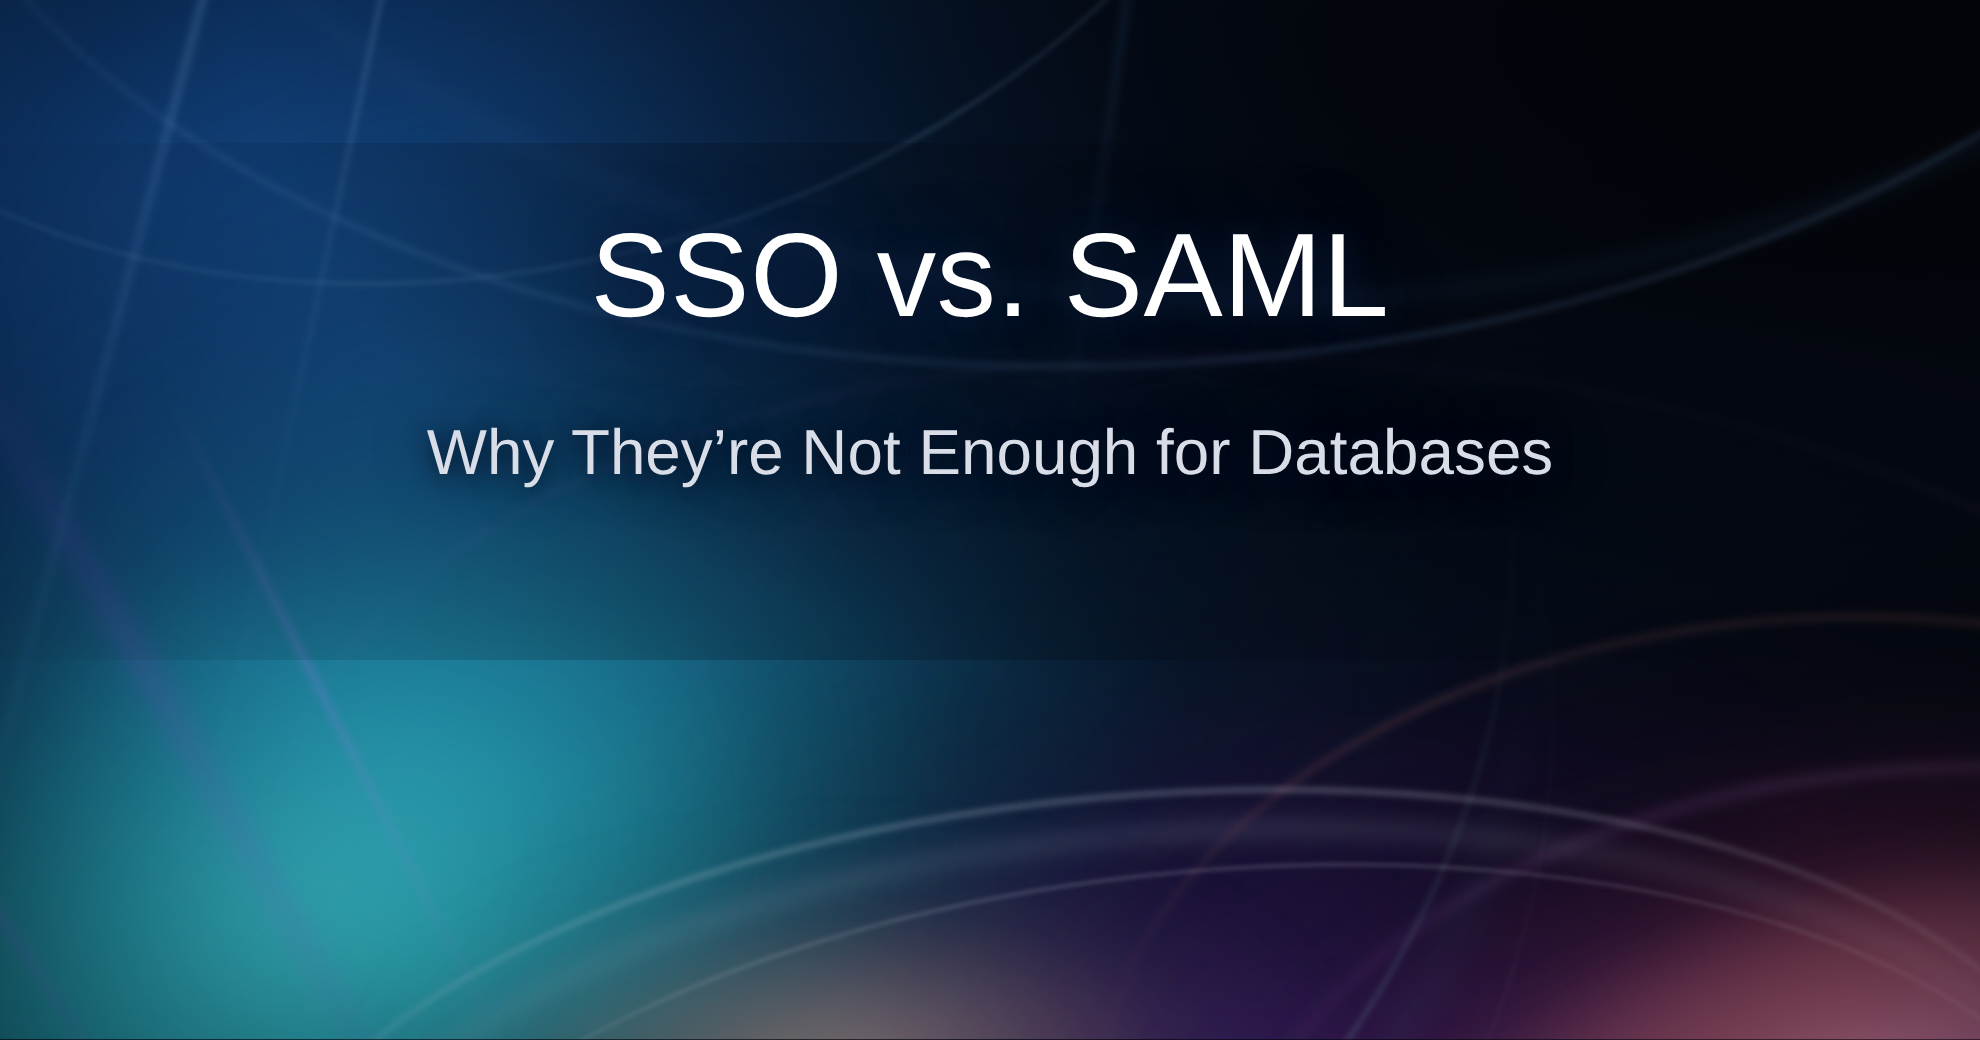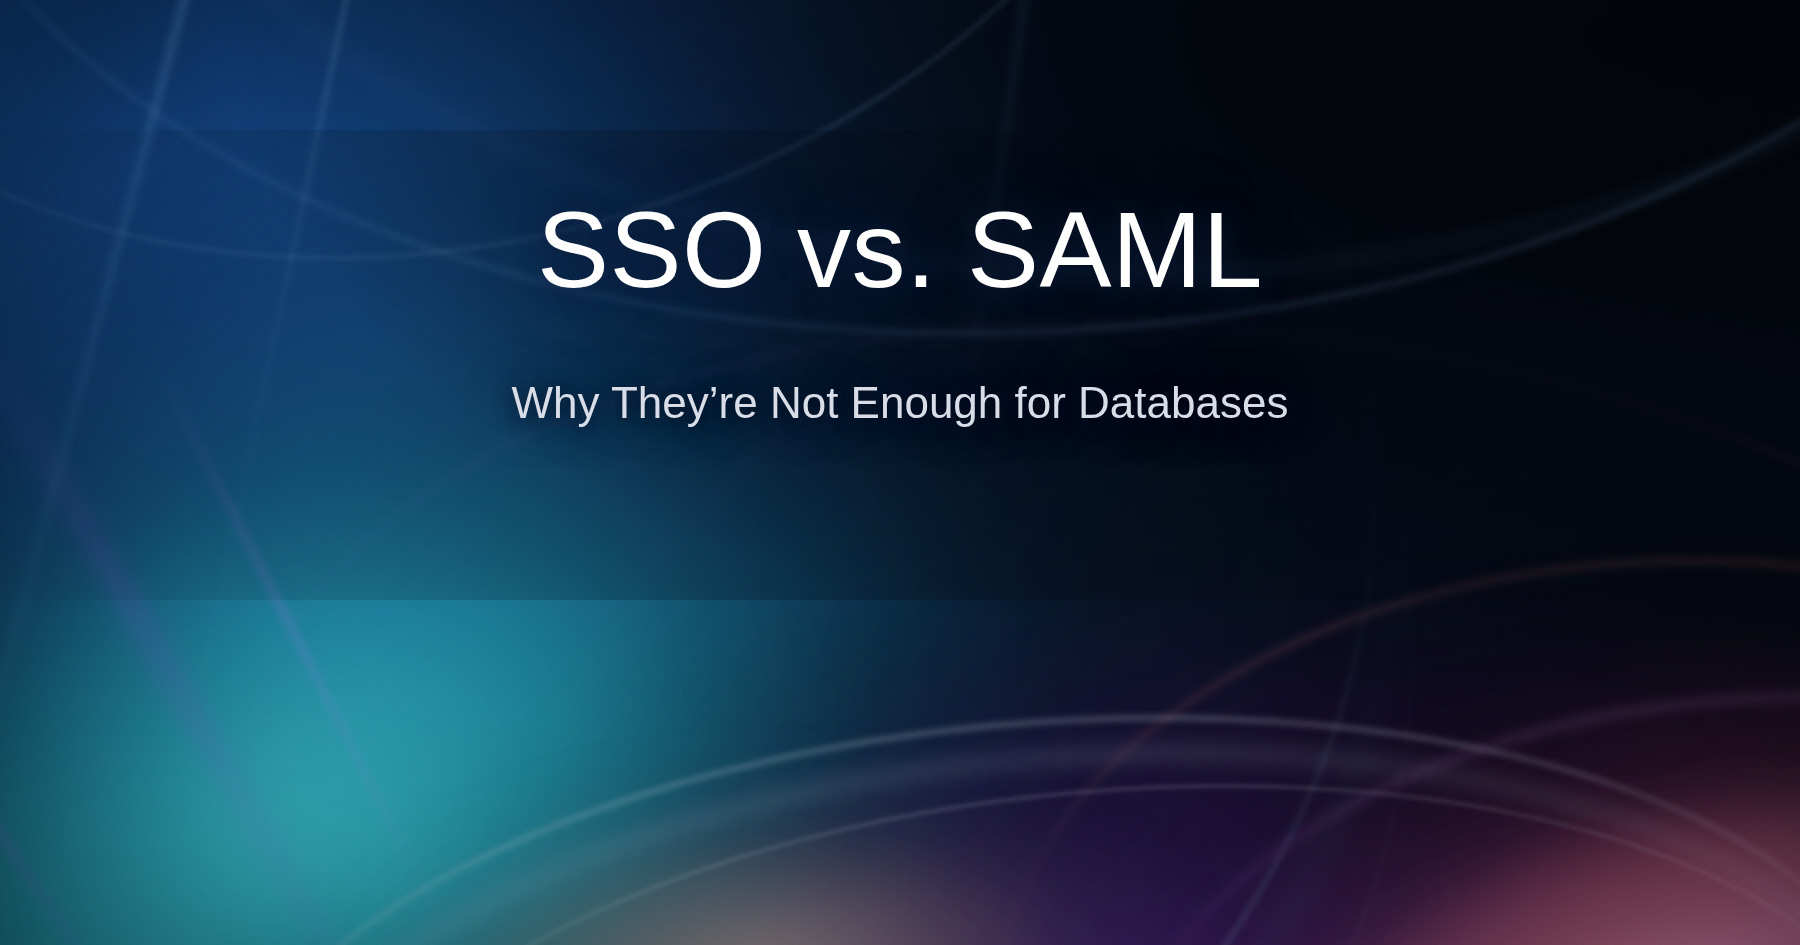--- a/index.html
+++ b/index.html
@@ -330,21 +330,21 @@
     color: #ffffff;
     text-align: left;
     margin-top: 196px;
     text-shadow: 0 2px 26px rgba(10,24,52,0.85), 0 0 60px rgba(20,50,96,0.5);
     white-space: nowrap;
   }
   #subtitle {
     margin: 0;
     padding: 0;
     margin-top: 70px;
-    font-size: 44px;
+    font-size: 58px;
     font-weight: 400;
     line-height: 1.30;
     color: #d9dde7;
     text-align: center;
     text-shadow: 0 2px 20px rgba(6,12,30,0.9), 0 0 48px rgba(10,22,50,0.55);
   }
   #subtitle .sub-line { display: block; white-space: nowrap; }
 </style>
 </head>
 <body>

